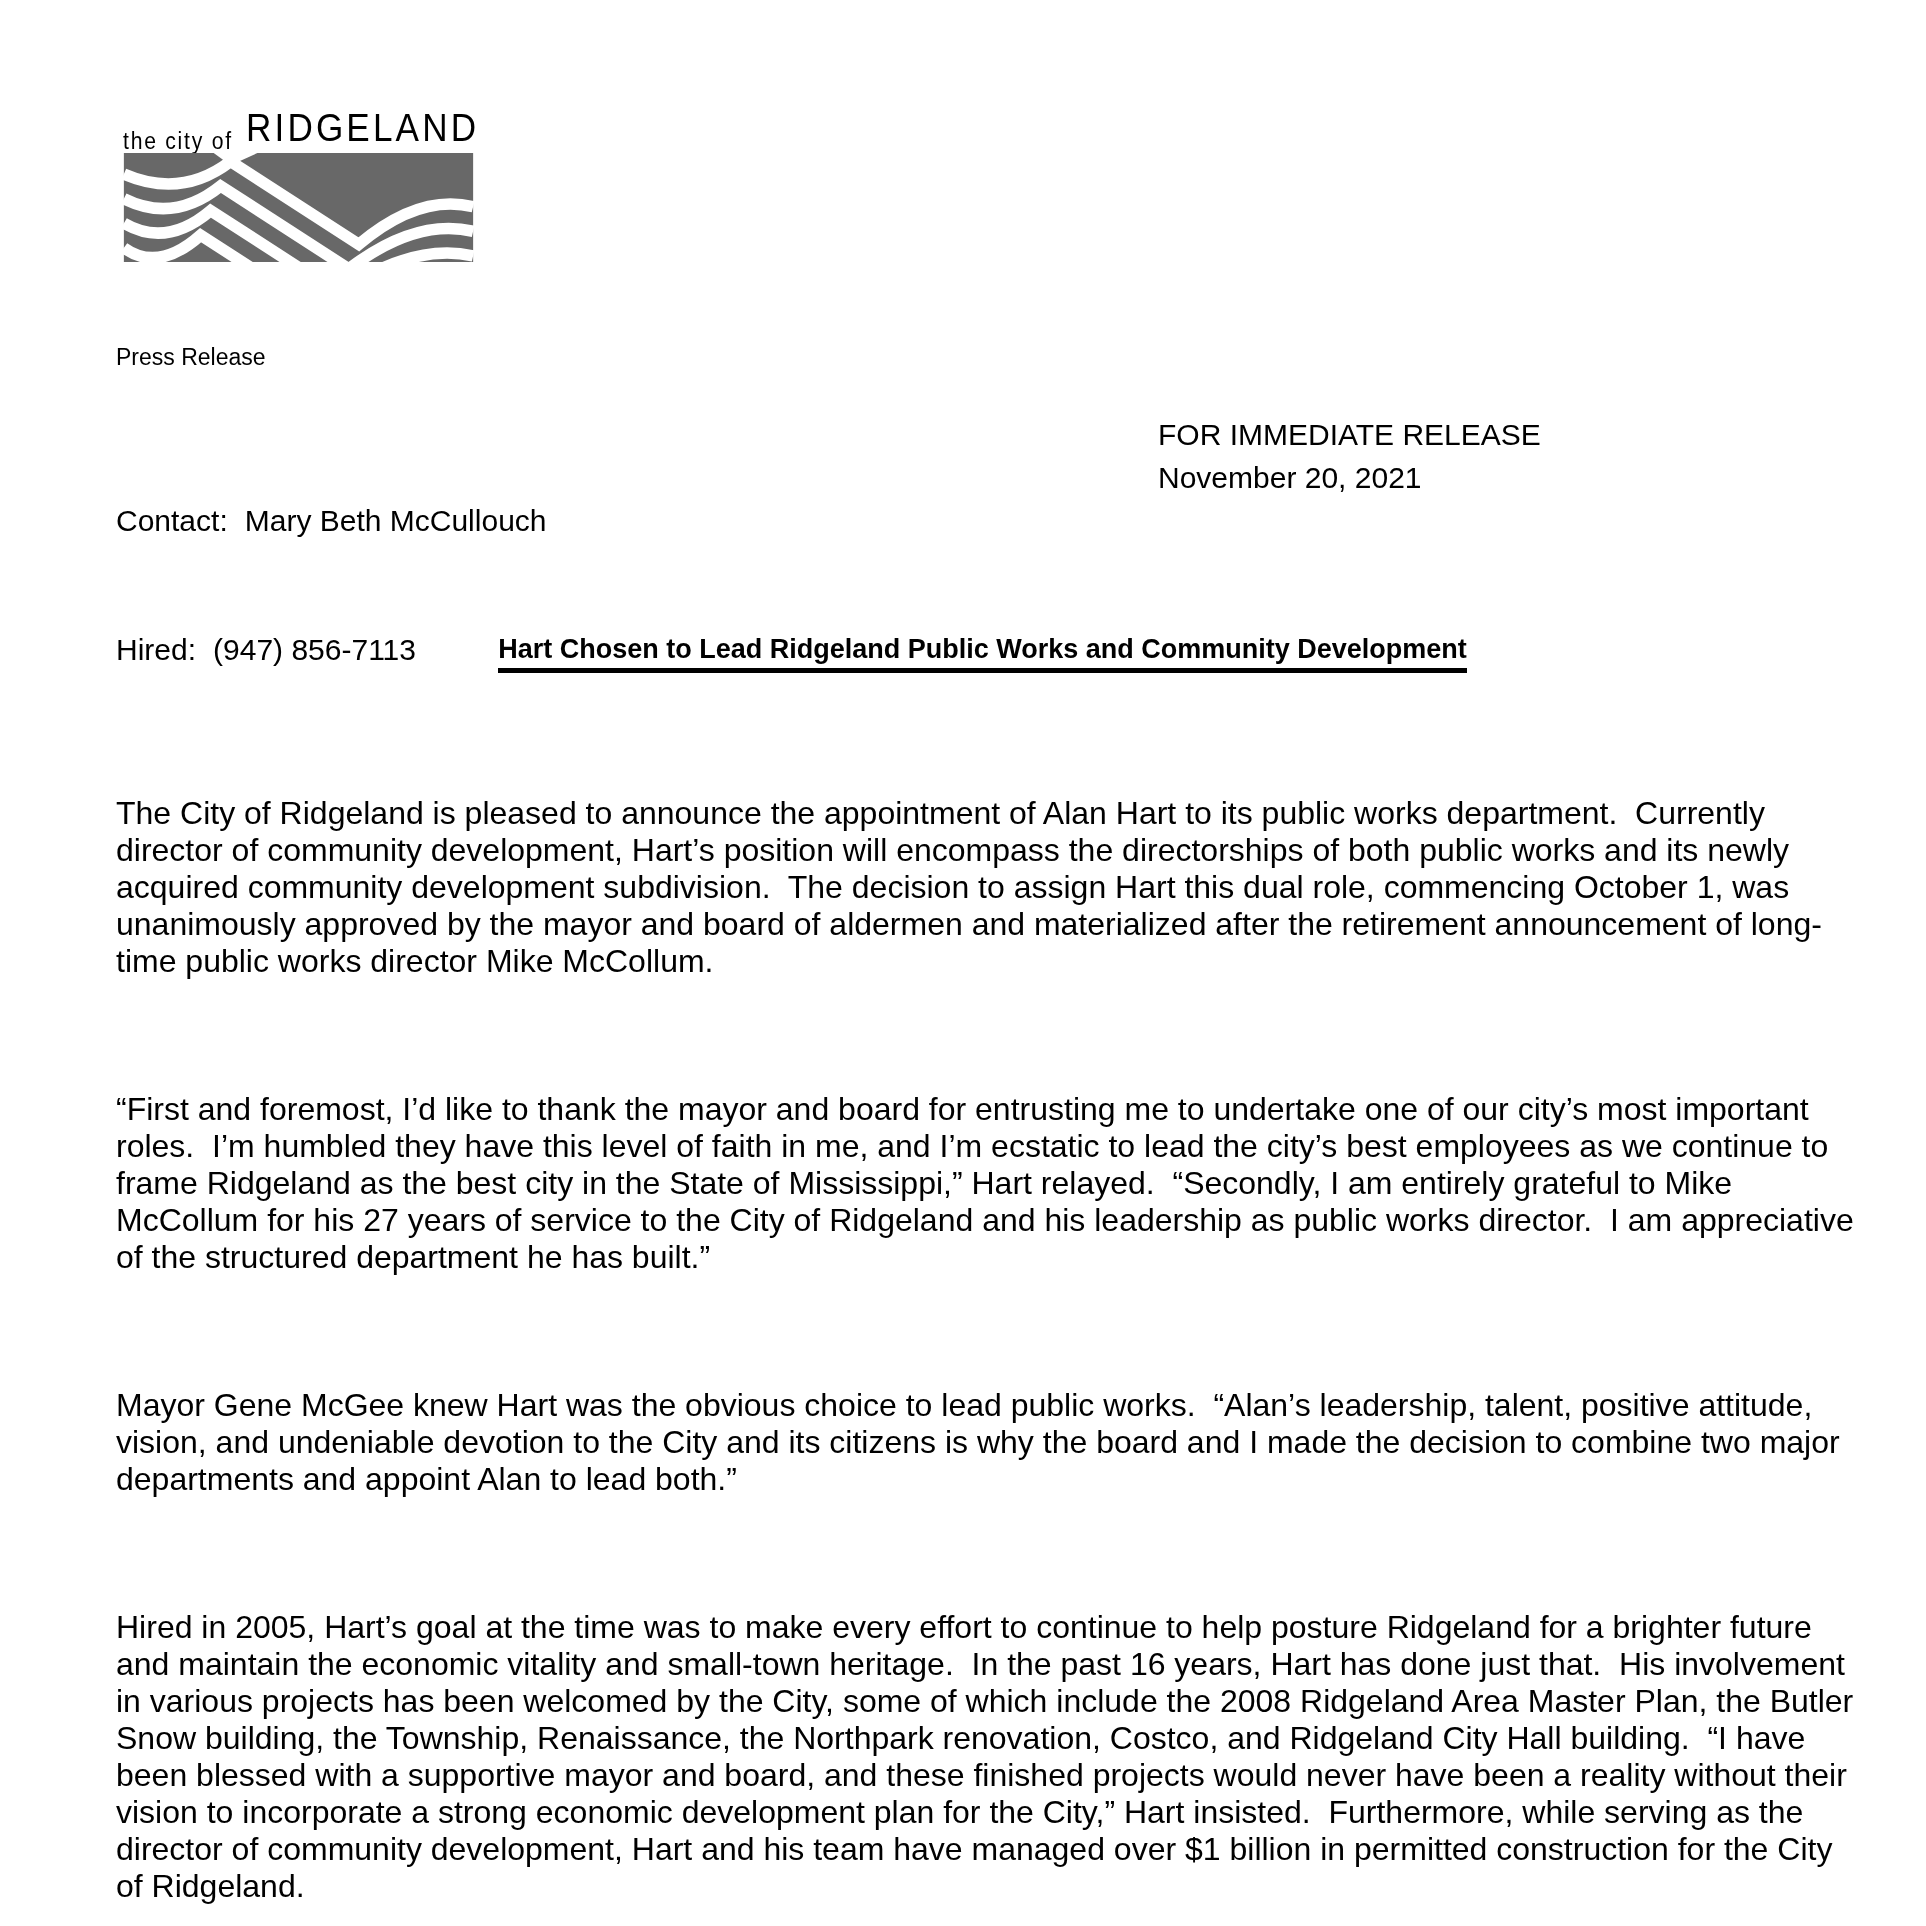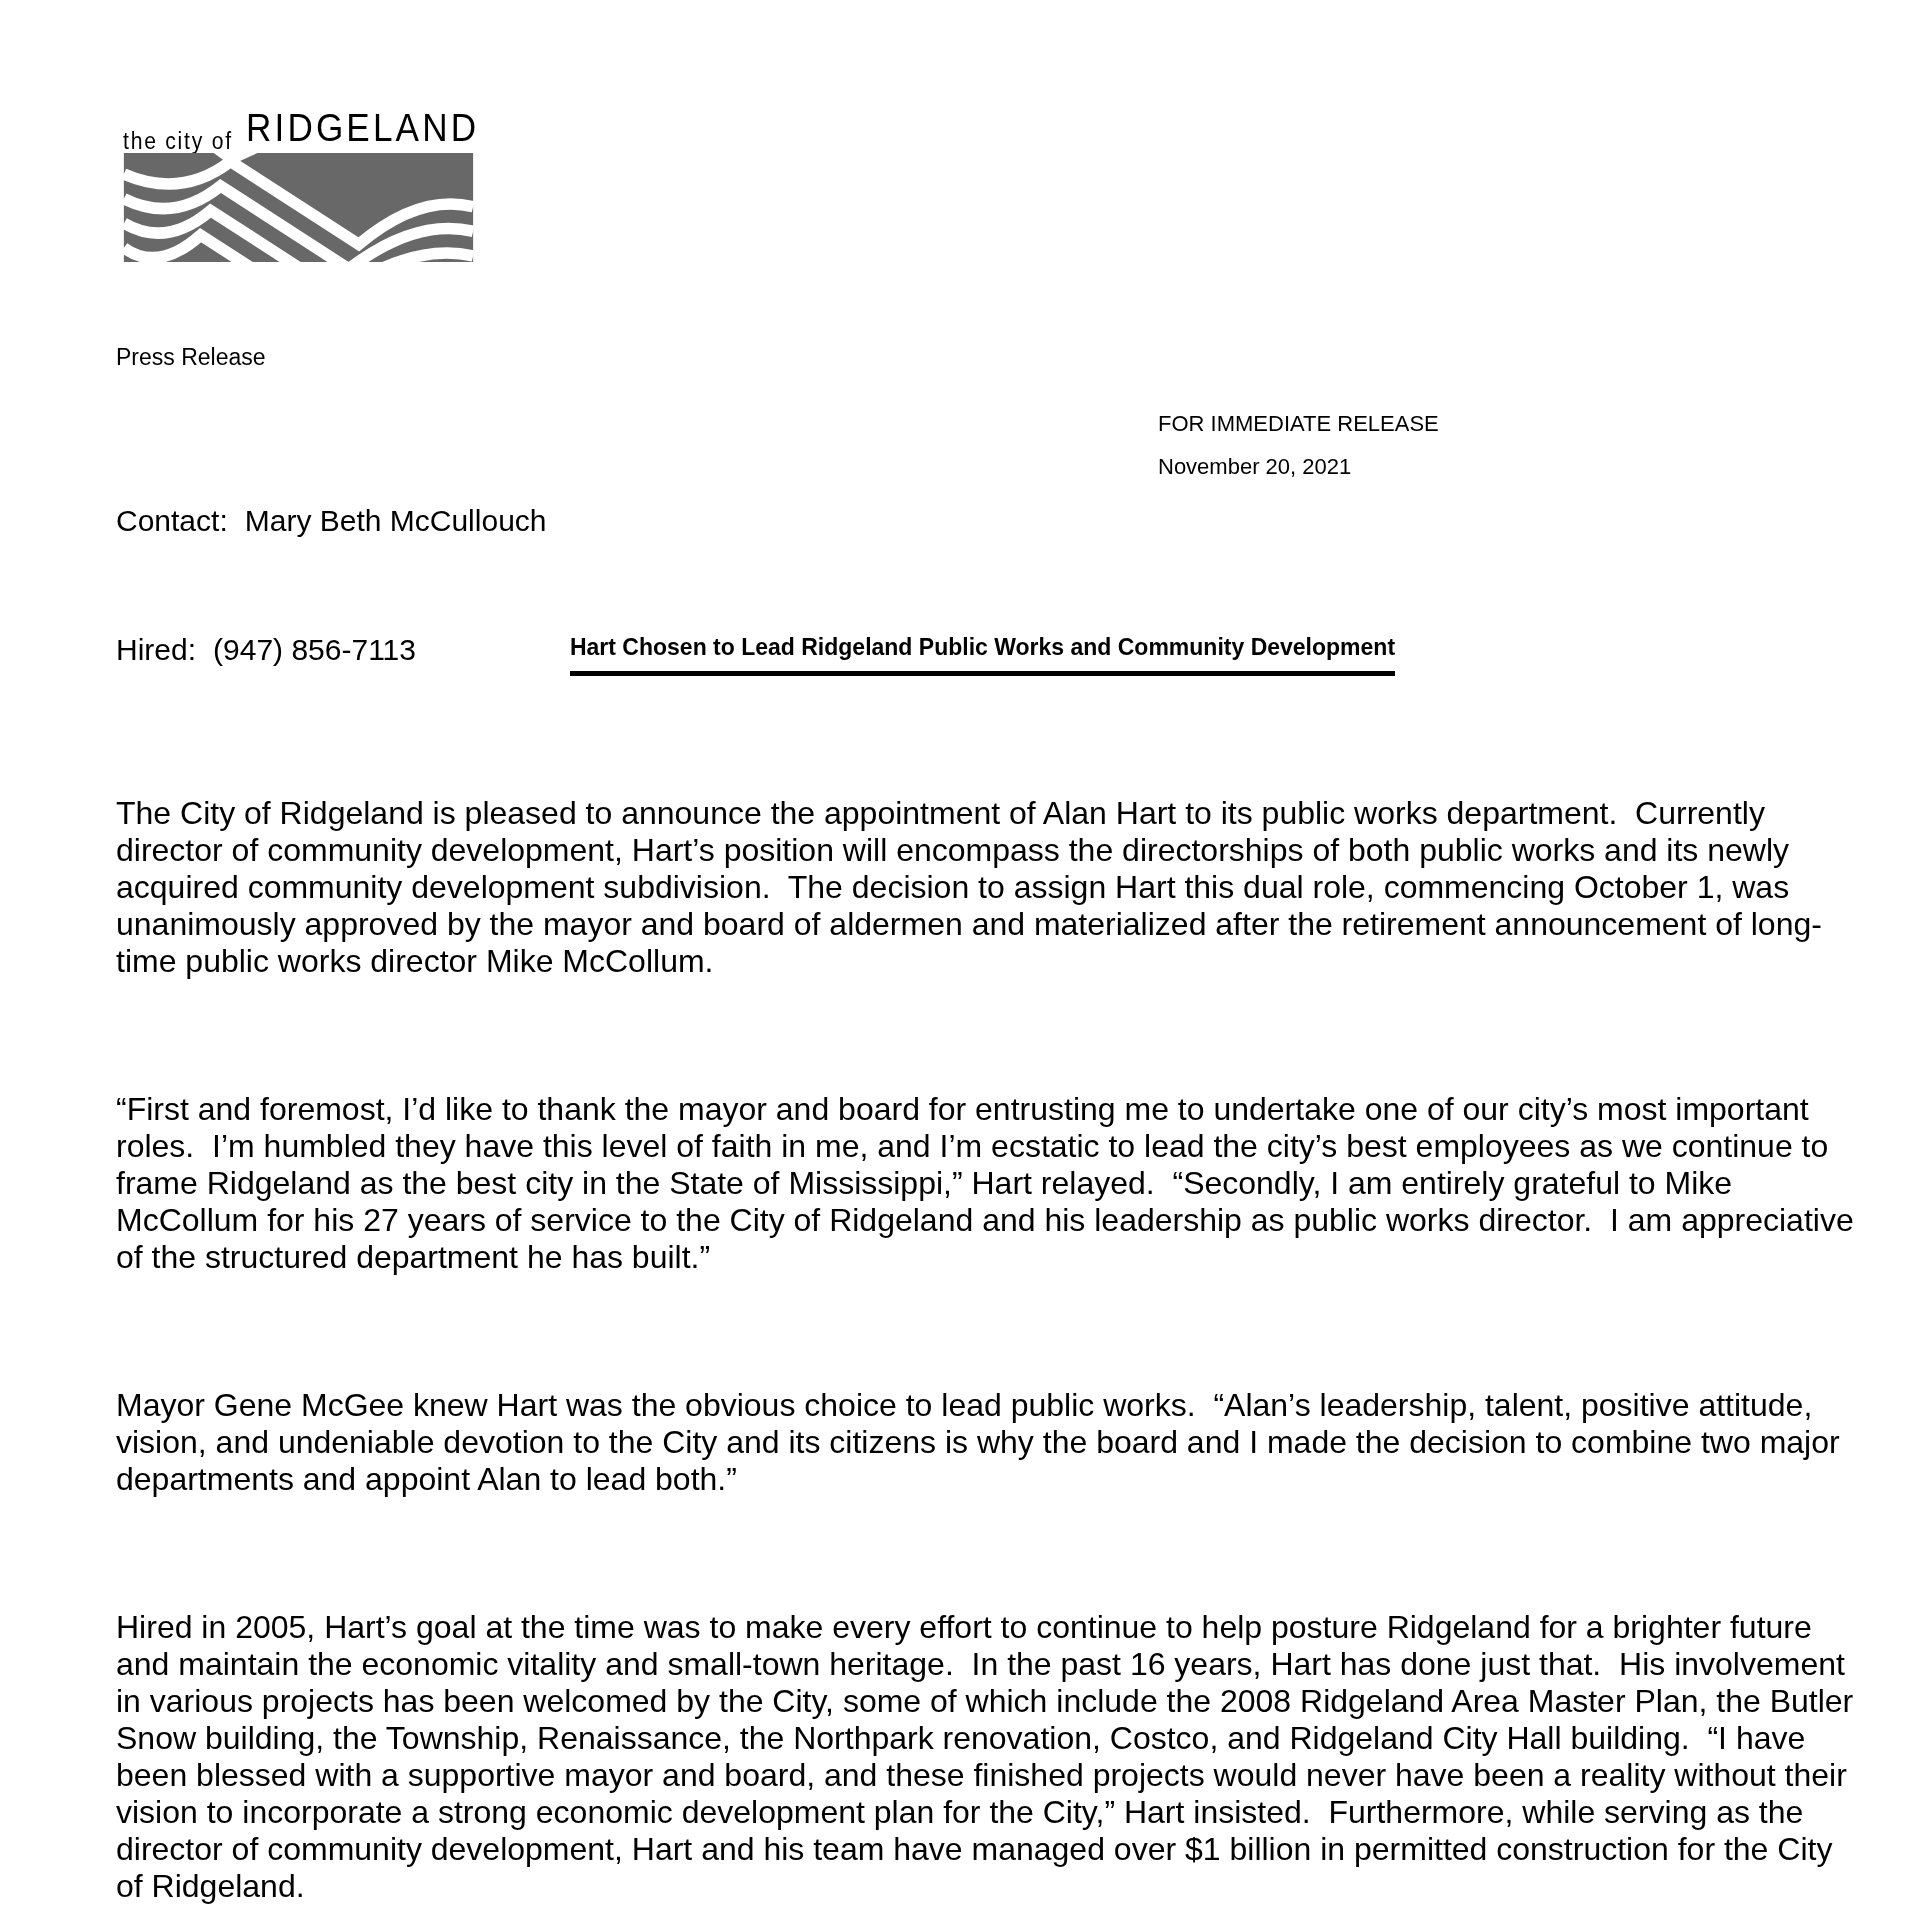--- a/index.html
+++ b/index.html
@@ -23,30 +23,30 @@
   .logo-name {
     position: absolute; left: 123px; top: 2.3px;
     font-size: 39px; letter-spacing: 3.5px; white-space: nowrap;
     transform: scaleX(0.90); transform-origin: left top;
   }
   .logo-waves { position: absolute; left: 0; top: 49px; width: 351px; height: 109px; }
 
   
   .doc-type { position: absolute; left: 116px; top: 344px; font-size: 23px; }
   .contact-block { position: absolute; left: 116px; top: 413px; font-size: 30px; line-height: 43px; white-space: pre-wrap; }
-  .release-block { position: absolute; left: 1158px; top: 402px; font-size: 22px; line-height: 43px; }
+  .release-block { position: absolute; left: 1158px; top: 413px; font-size: 30px; line-height: 43px; }
   .info-label { margin-right: 17px; text-align: right; }
 
   
   .title-row { position: absolute; left: 0; top: 634px; width: 1965px; text-align: center; }
   .title {
     display: inline-block;
-    font-size: 23px; font-weight: bold;
+    font-size: 27px; font-weight: bold;
     border-bottom: 5.4px solid #000;
-    padding-bottom: 10px;
+    padding-bottom: 3px;
   }
 
   
   .body-text {
     position: absolute; left: 116px; top: 721px; width: 1741px;
     font-size: 32px; line-height: 37px;
     white-space: pre-wrap;
   }
   .body-text p { margin: 0 0 37px 0; }
 </style>

